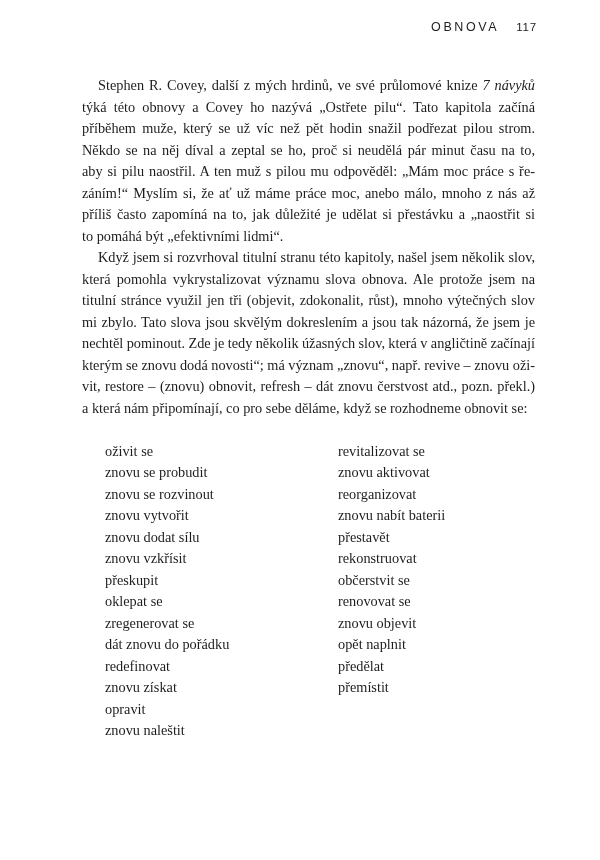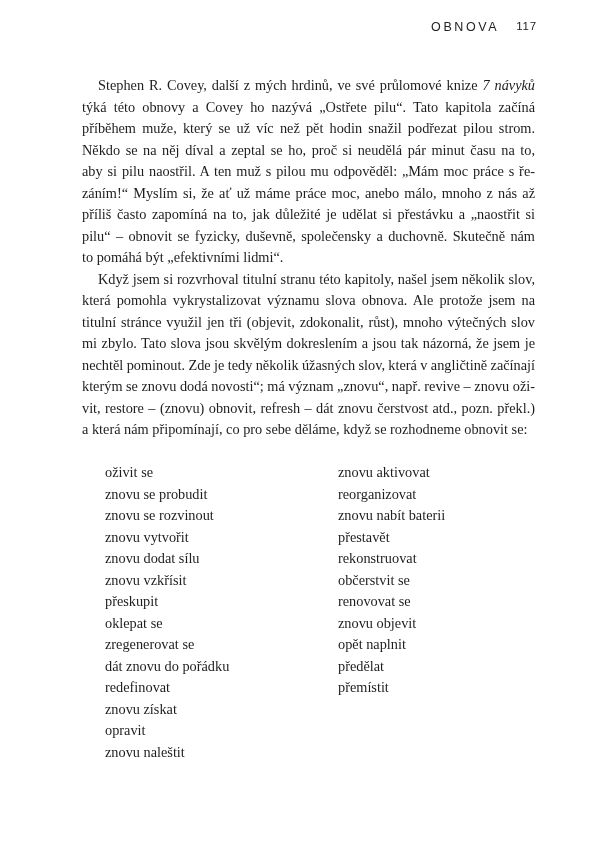--- a/index.html
+++ b/index.html
@@ -11,21 +11,21 @@
     background: #ffffff;
     color: #1d1d1d;
     font-family: "Liberation Serif", "DejaVu Serif", serif;
     overflow: hidden;
   }
   .header {
     position: absolute;
     top: 20px;
     right: 63px;
     display: flex;
-    align-items: flex-start;
+    align-items: center;
     gap: 17px;
   }
   .running-head {
     font-family: "Liberation Sans", sans-serif;
     font-size: 12.5px;
     letter-spacing: 2.6px;
     color: #222222;
   }
   .page-number {
     font-family: "Liberation Sans", sans-serif;
@@ -64,21 +64,20 @@
   </div>
   <div class="body">
     <div class="para">
         <div class="line first just" style="word-spacing: 1.32031px;"><span class="ln"><span>Stephen R. Covey, další z mých hrdinů, ve své průlomové knize </span><span class="it">7 návyků</span></span></div>
         <div class="line just" style="word-spacing: 3.54403px;"><span class="ln"><span>týká této obnovy a Covey ho nazývá „Ostřete pilu“. Tato kapitola začíná</span></span></div>
         <div class="line just" style="word-spacing: 2.61328px;"><span class="ln"><span>příběhem muže, který se už víc než pět hodin snažil podřezat pilou strom.</span></span></div>
         <div class="line just" style="word-spacing: 1.96094px;"><span class="ln"><span>Někdo se na něj díval a zeptal se ho, proč si neudělá pár minut času na to,</span></span></div>
         <div class="line just" style="word-spacing: 1.29375px;"><span class="ln"><span>aby si pilu naostřil. A ten muž s pilou mu odpověděl: „Mám moc práce s ře-</span></span></div>
         <div class="line just" style="word-spacing: 1.60714px;"><span class="ln"><span>záním!“ Myslím si, že ať už máme práce moc, anebo málo, mnoho z nás až</span></span></div>
         <div class="line just" style="word-spacing: 1.98438px;"><span class="ln"><span>příliš často zapomíná na to, jak důležité je udělat si přestávku a „naostřit si</span></span></div>
-        <div class="line just" style="word-spacing: 1.75781px;"><span class="ln"><span>pilu“ – obnovit se fyzicky, duševně, společensky a duchovně. Skutečně nám</span></span></div>
         <div class="line"><span class="ln"><span>to pomáhá být „efektivními lidmi“.</span></span></div>
       </div>
       <div class="para">
         <div class="line first just" style="word-spacing: 0.224432px;"><span class="ln"><span>Když jsem si rozvrhoval titulní stranu této kapitoly, našel jsem několik slov,</span></span></div>
         <div class="line just" style="word-spacing: 2.51215px;"><span class="ln"><span>která pomohla vykrystalizovat významu slova obnova. Ale protože jsem na</span></span></div>
         <div class="line just" style="word-spacing: 1.26562px;"><span class="ln"><span>titulní stránce využil jen tři (objevit, zdokonalit, růst), mnoho výtečných slov</span></span></div>
         <div class="line just" style="word-spacing: 0.888221px;"><span class="ln"><span>mi zbylo. Tato slova jsou skvělým dokreslením a jsou tak názorná, že jsem je</span></span></div>
         <div class="line just" style="word-spacing: -0.203125px;"><span class="ln"><span>nechtěl pominout. Zde je tedy několik úžasných slov, která v angličtině začínají</span></span></div>
         <div class="line just" style="word-spacing: -0.0325521px;"><span class="ln"><span>kterým se znovu dodá novosti“; má význam „znovu“, např. revive – znovu oži-</span></span></div>
         <div class="line just" style="word-spacing: 0.826823px;"><span class="ln"><span>vit, restore – (znovu) obnovit, refresh – dát znovu čerstvost atd., pozn. překl.)</span></span></div>
@@ -95,20 +94,21 @@
           <div class="word-item">přeskupit</div>
           <div class="word-item">oklepat se</div>
           <div class="word-item">zregenerovat se</div>
           <div class="word-item">dát znovu do pořádku</div>
           <div class="word-item">redefinovat</div>
           <div class="word-item">znovu získat</div>
           <div class="word-item">opravit</div>
           <div class="word-item">znovu naleštit</div>
         </div>
       <div class="wordcol right">
+          <div class="word-item">revitalizovat se</div>
           <div class="word-item">znovu aktivovat</div>
           <div class="word-item">reorganizovat</div>
           <div class="word-item">znovu nabít baterii</div>
           <div class="word-item">přestavět</div>
           <div class="word-item">rekonstruovat</div>
           <div class="word-item">občerstvit se</div>
           <div class="word-item">renovovat se</div>
           <div class="word-item">znovu objevit</div>
           <div class="word-item">opět naplnit</div>
           <div class="word-item">předělat</div>

